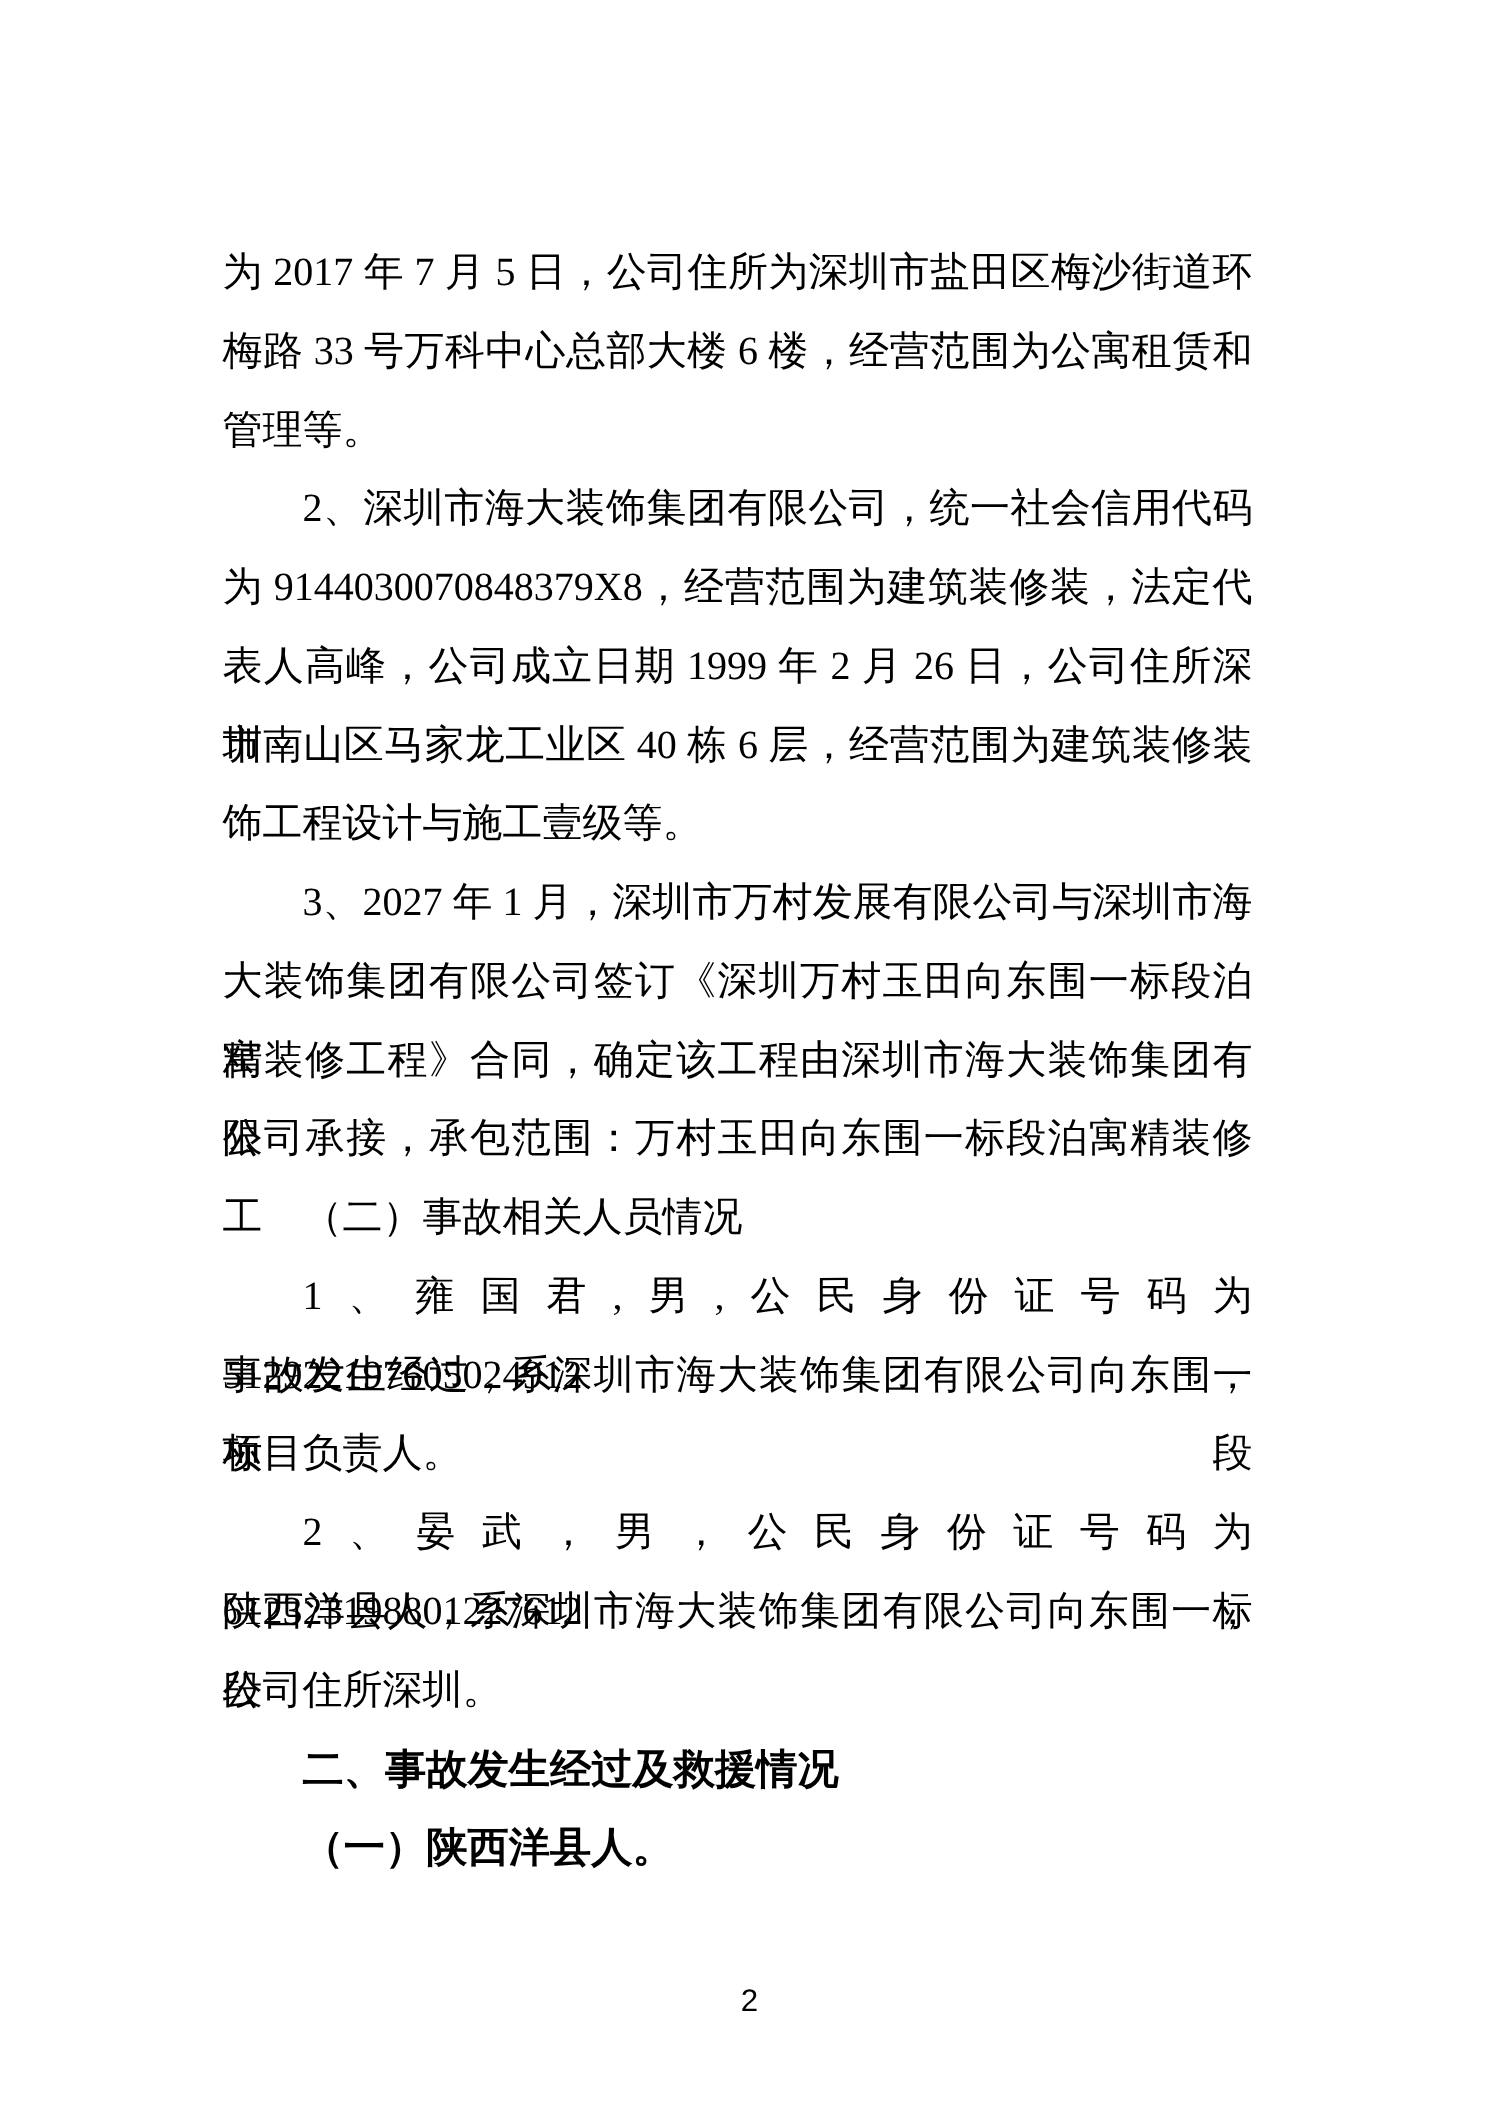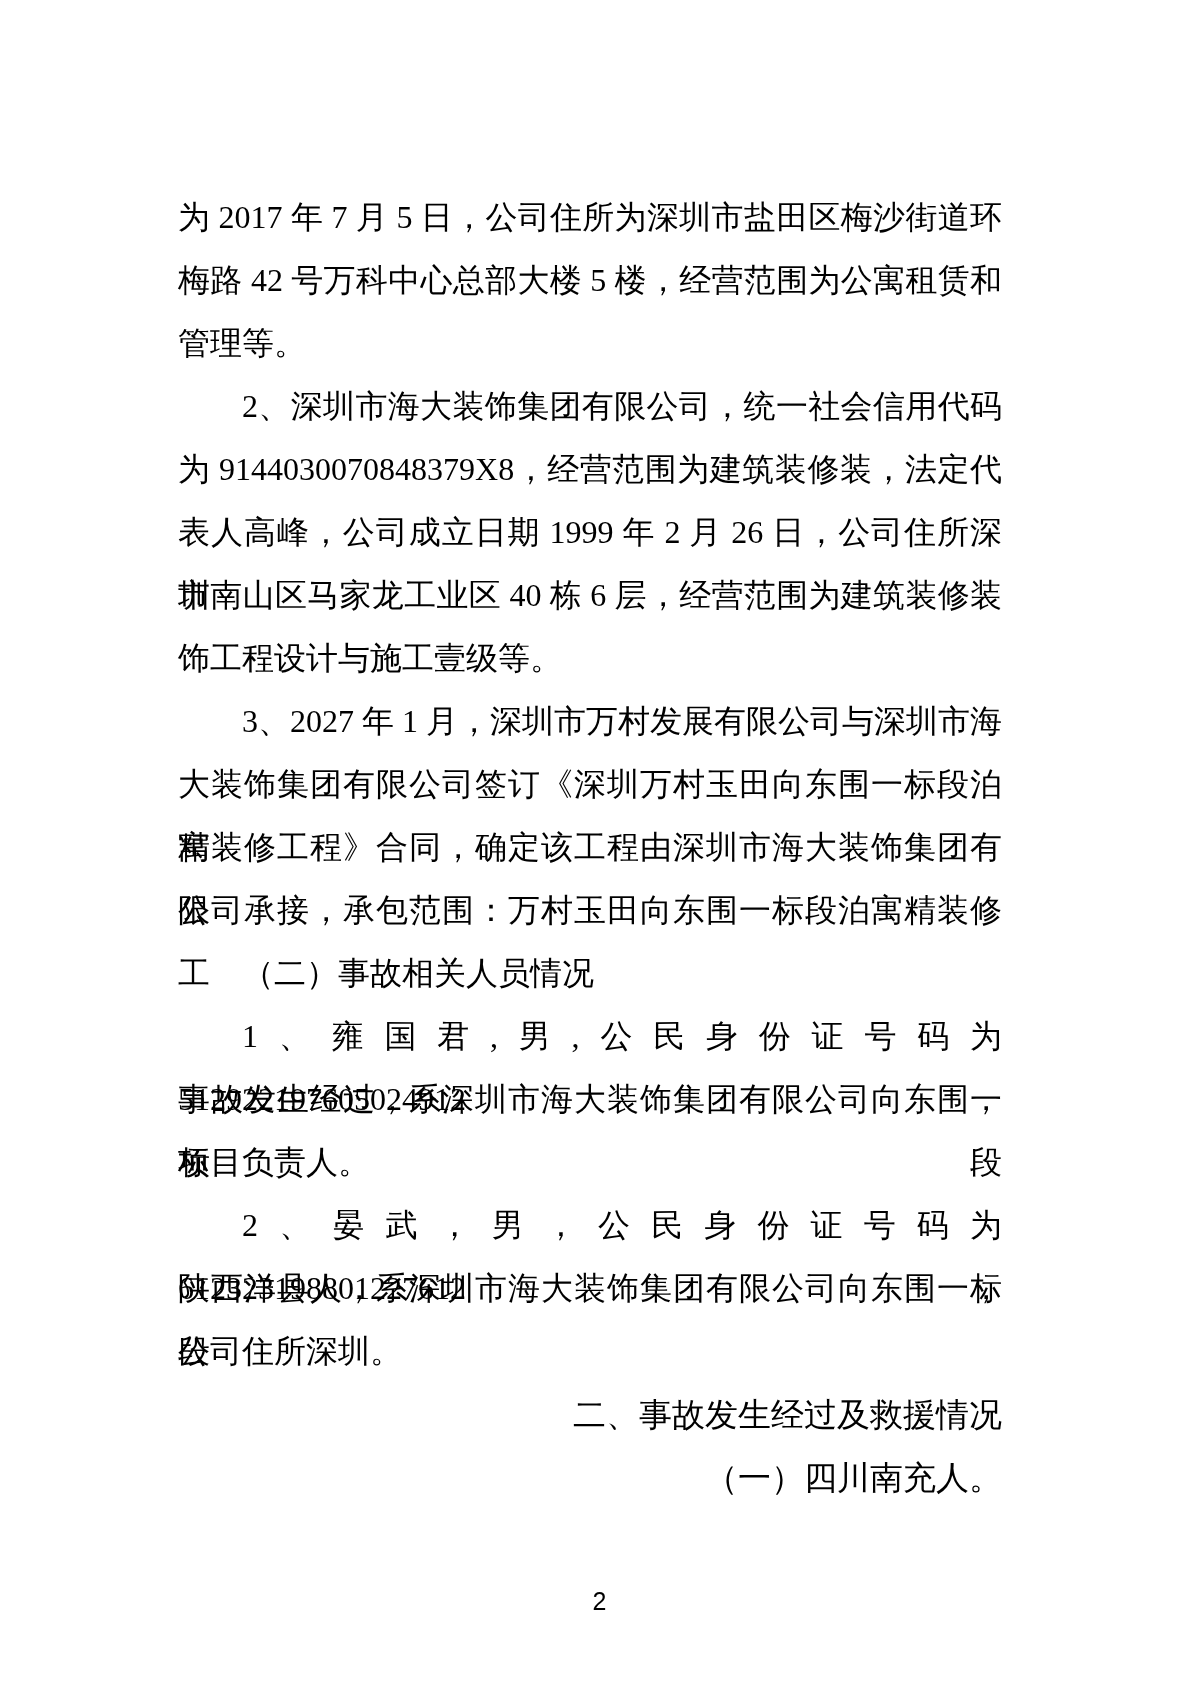--- a/index.html
+++ b/index.html
@@ -36,44 +36,43 @@
   .line.fill {
     white-space: normal;
     text-align: justify;
     text-align-last: justify;
   }
   .line.indent {
     text-indent: 64px;
   }
   .para.heading .line {
     font-family: "Liberation Sans", "DejaVu Sans", sans-serif;
-    font-weight: normal;
+    font-weight: bold;
     font-size: 33px;
-    text-align: right;
   }
   .page-number {
     position: absolute;
     top: 1546px;
     left: 0;
     width: 1199px;
     text-align: center;
     font-family: "Liberation Sans", "DejaVu Sans", sans-serif;
     font-size: 25px;
     line-height: 30px;
     color: #000000;
   }
 </style>
 </head>
 <body>
 
 <div class="page">
   <div class="doc-body" id="doc-body">
       <div class="para body">
         <div class="line fill">为 2017 年 7 月 5 日，公司住所为深圳市盐田区梅沙街道环</div>
-        <div class="line fill">梅路 42 号万科中心总部大楼 5 楼，经营范围为公寓租赁和</div>
+        <div class="line fill">梅路 33 号万科中心总部大楼 6 楼，经营范围为公寓租赁和</div>
         <div class="line">管理等。</div>
       </div>
       <div class="para body">
         <div class="line indent fill">2、深圳市海大装饰集团有限公司，统一社会信用代码</div>
         <div class="line fill">为 9144030070848379X8，经营范围为建筑装修装，法定代</div>
         <div class="line fill">表人高峰，公司成立日期 1999 年 2 月 26 日，公司住所深圳</div>
         <div class="line fill">市南山区马家龙工业区 40 栋 6 层，经营范围为建筑装修装</div>
         <div class="line">饰工程设计与施工壹级等。</div>
       </div>
       <div class="para body">
@@ -92,17 +91,17 @@
       </div>
       <div class="para body">
         <div class="line indent fill">2、晏武，男，公民身份证号码为 612323198801227612，</div>
         <div class="line fill">陕西洋县人，系深圳市海大装饰集团有限公司向东围一标段</div>
         <div class="line">公司住所深圳。</div>
       </div>
       <div class="para heading">
         <div class="line indent">二、事故发生经过及救援情况</div>
       </div>
       <div class="para heading">
-        <div class="line indent">（一）四川南充人。</div>
+        <div class="line indent">（一）陕西洋县人。</div>
       </div>
     </div>
   <div class="page-number">2</div>
 </div>
 
 </body></html>

